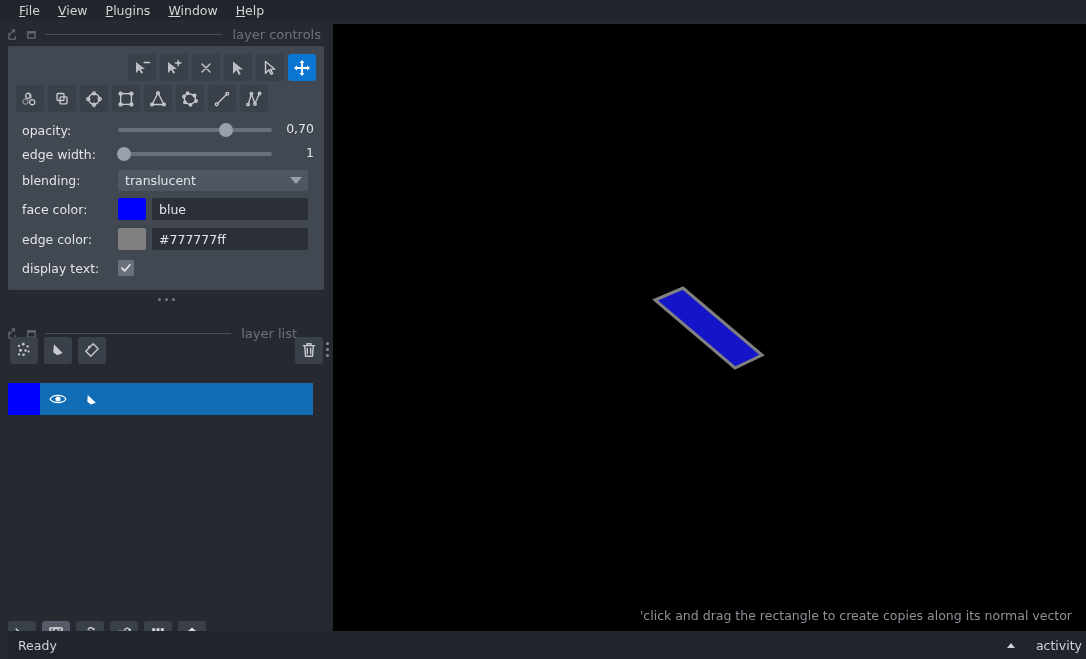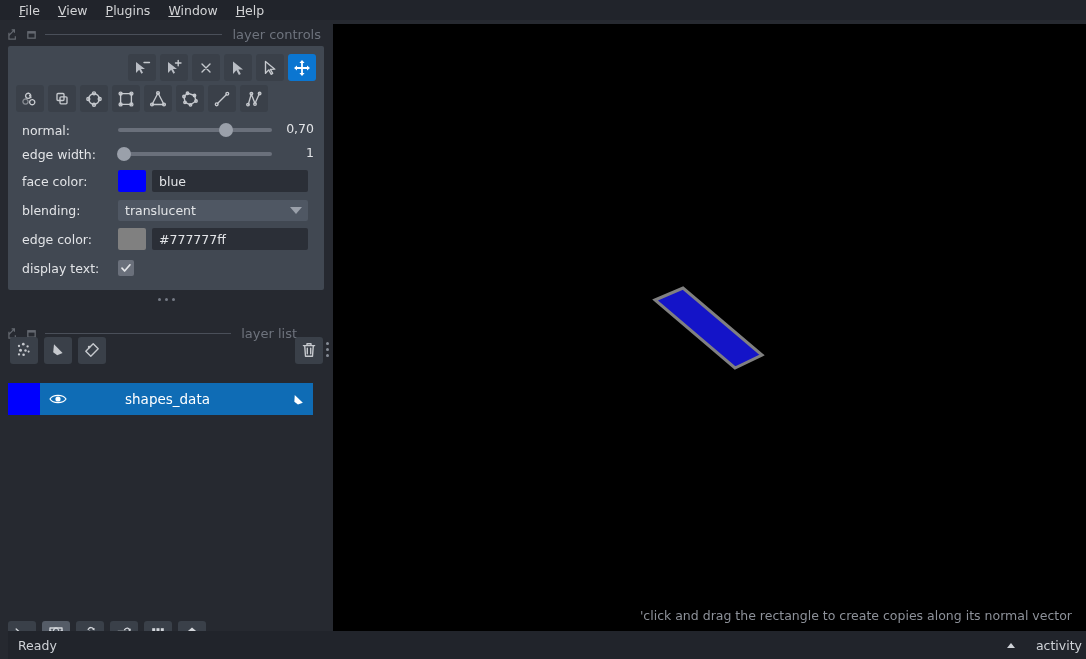--- a/index.html
+++ b/index.html
@@ -446,56 +446,56 @@
               <circle class="stroke" cx="3" cy="14.6" r="1.3" stroke-width="1.05"></circle>
               <circle class="stroke" cx="6.4" cy="3.6" r="1.3" stroke-width="1.05"></circle>
               <circle class="stroke" cx="10" cy="14" r="1.3" stroke-width="1.05"></circle>
               <circle class="stroke" cx="14.6" cy="3.5" r="1.3" stroke-width="1.05"></circle>
             </svg>
           </div>
         </div>
       </div>
 
       <div class="ctl" style="margin-top:6px;">
-        <div class="ctl-label">normal:</div>
+        <div class="ctl-label">opacity:</div>
         <div class="ctl-body">
           <div class="slider">
             <div class="track"></div>
             <div class="handle" style="left:70%;"></div>
           </div>
           <div class="slider-val">0,70</div>
         </div>
       </div>
 
       <div class="ctl">
         <div class="ctl-label">edge width:</div>
         <div class="ctl-body">
           <div class="slider">
             <div class="track"></div>
             <div class="handle" style="left:4%;"></div>
           </div>
           <div class="slider-val">1</div>
         </div>
       </div>
 
-      <div class="ctl" style="height:30px;">
-        <div class="ctl-label">face color:</div>
-        <div class="ctl-body">
-          <div class="swatch" style="background:#0000fe;"></div>
-          <div class="colorfield">blue</div>
-        </div>
-      </div>
-
       <div class="ctl" style="height:28px;">
         <div class="ctl-label">blending:</div>
         <div class="ctl-body">
           <div class="combo">
             <span class="txt">translucent</span>
             <span class="caret"></span>
           </div>
+        </div>
+      </div>
+
+      <div class="ctl" style="height:30px;">
+        <div class="ctl-label">face color:</div>
+        <div class="ctl-body">
+          <div class="swatch" style="background:#0000fe;"></div>
+          <div class="colorfield">blue</div>
         </div>
       </div>
 
       <div class="ctl" style="height:30px;">
         <div class="ctl-label">edge color:</div>
         <div class="ctl-body">
           <div class="swatch" style="background:#808080;"></div>
           <div class="colorfield">#777777ff</div>
         </div>
       </div>
@@ -578,21 +578,20 @@
     </div>
 
     <div id="layer-row">
       <div id="layer-thumb"></div>
       <div id="layer-eye">
         <svg width="18" height="14" viewBox="0 0 18 14">
           <path d="M1 7 C4 2.2 14 2.2 17 7 C14 11.8 4 11.8 1 7 Z" fill="none" stroke="#ffffff" stroke-width="1.2"></path>
           <circle cx="9" cy="7" r="2.6" fill="#ffffff"></circle>
         </svg>
       </div>
-      <div id="layer-name">shapes_data</div>
       <div id="layer-typeicon">
         <svg width="17" height="17" viewBox="0 0 18 18">
           <path d="M5 4.2 L13.6 12.4 L8.4 14.2 L4.6 11.4 Z" fill="#ffffff"></path>
         </svg>
       </div>
     </div>
 
     <div id="bottombar">
       <div class="bbtn">
         <svg width="18" height="18" viewBox="0 0 18 18">

